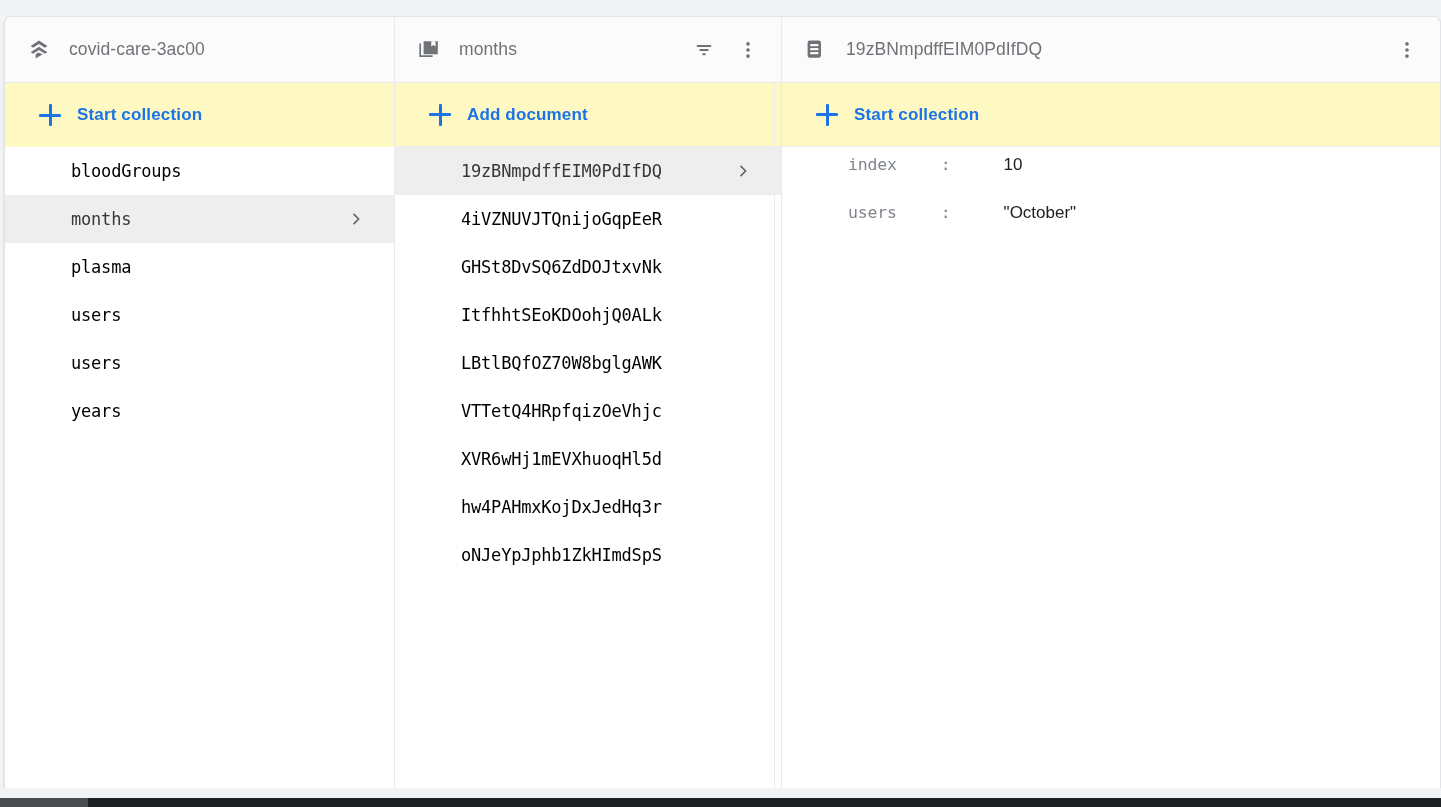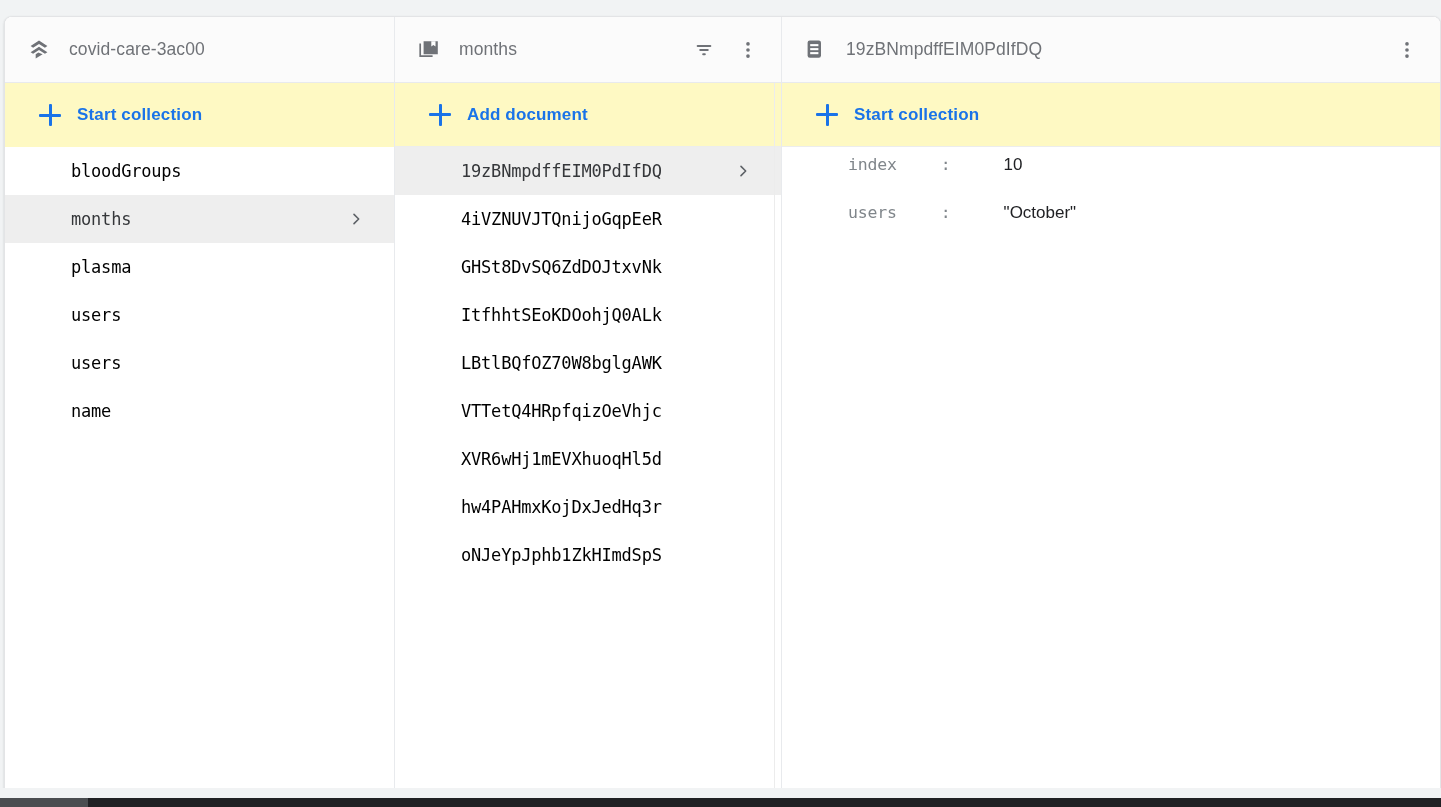--- a/index.html
+++ b/index.html
@@ -280,21 +280,21 @@
         </div>
         <div class="list-row">
           <span class="row-label">users</span>
           <span class="chev">
             <svg viewBox="0 0 24 24" width="16" height="16">
                 <path fill="none" stroke="#5f6368" stroke-width="2.4" stroke-linecap="round" stroke-linejoin="round" d="M9 5l7 7-7 7"></path>
               </svg>
           </span>
         </div>
         <div class="list-row">
-          <span class="row-label">name</span>
+          <span class="row-label">years</span>
           <span class="chev">
             <svg viewBox="0 0 24 24" width="16" height="16">
                 <path fill="none" stroke="#5f6368" stroke-width="2.4" stroke-linecap="round" stroke-linejoin="round" d="M9 5l7 7-7 7"></path>
               </svg>
           </span>
         </div>
       </div>
     </div>
 
     <div class="panel panel-documents">

